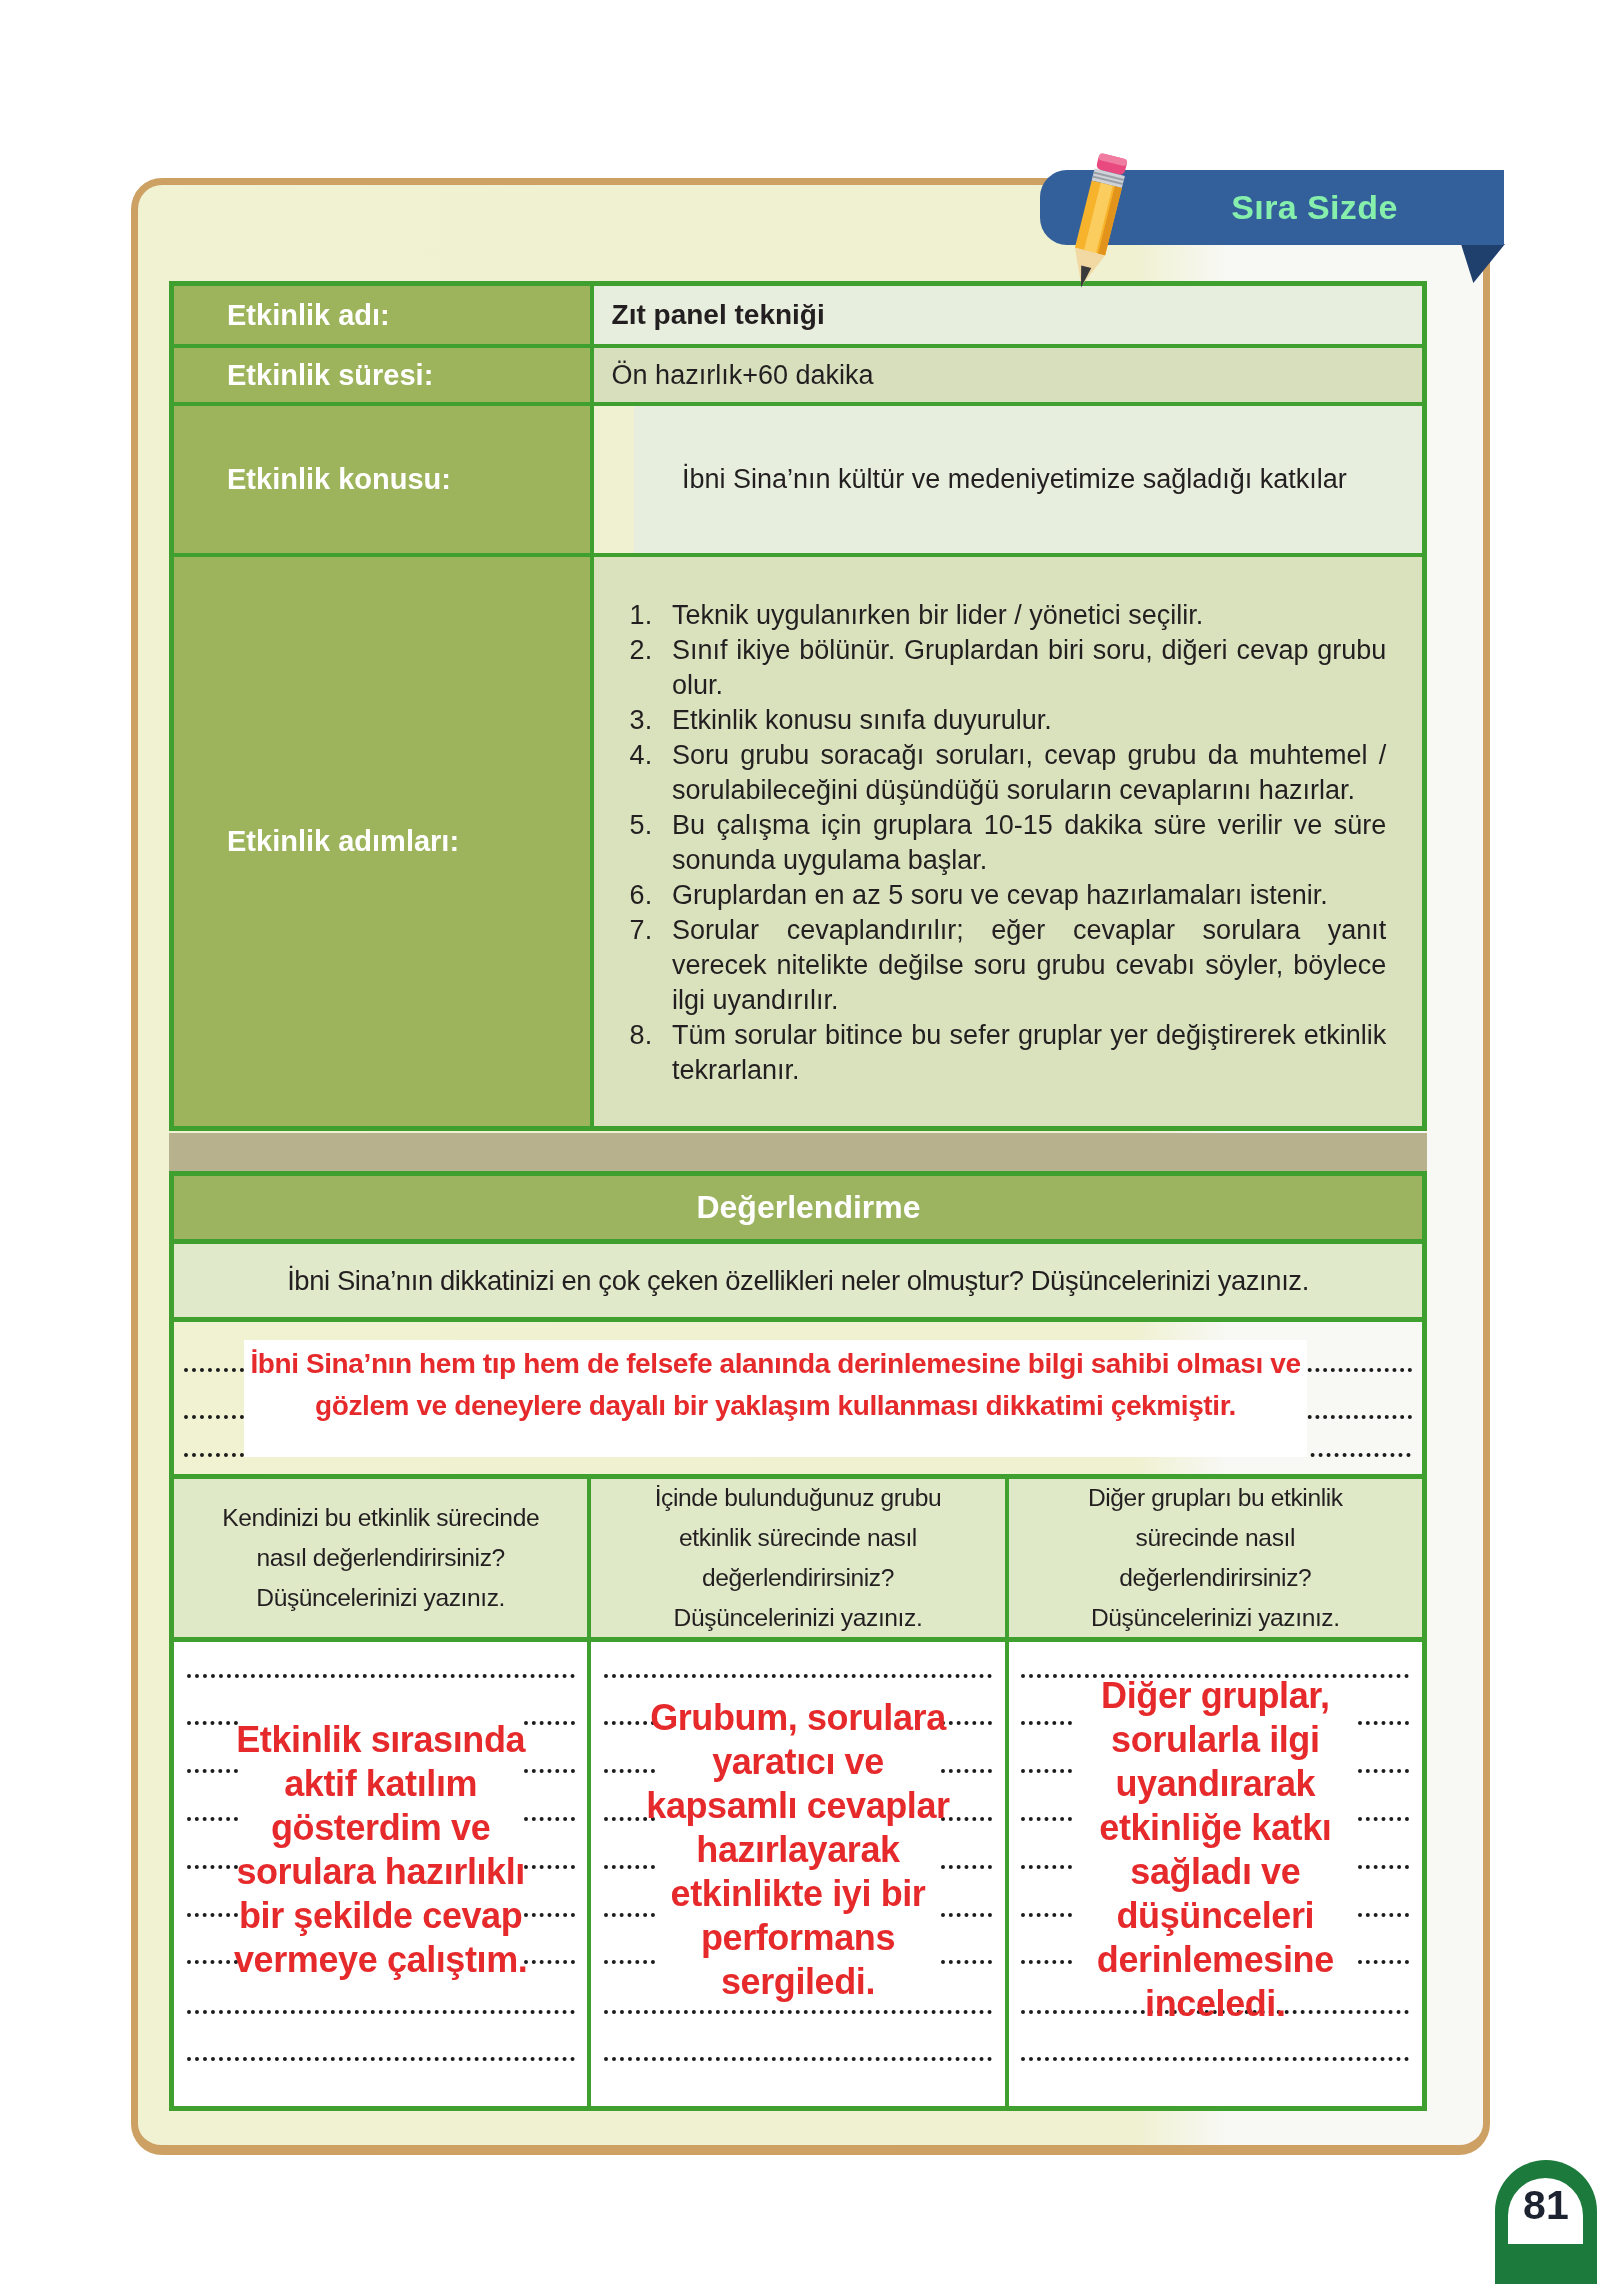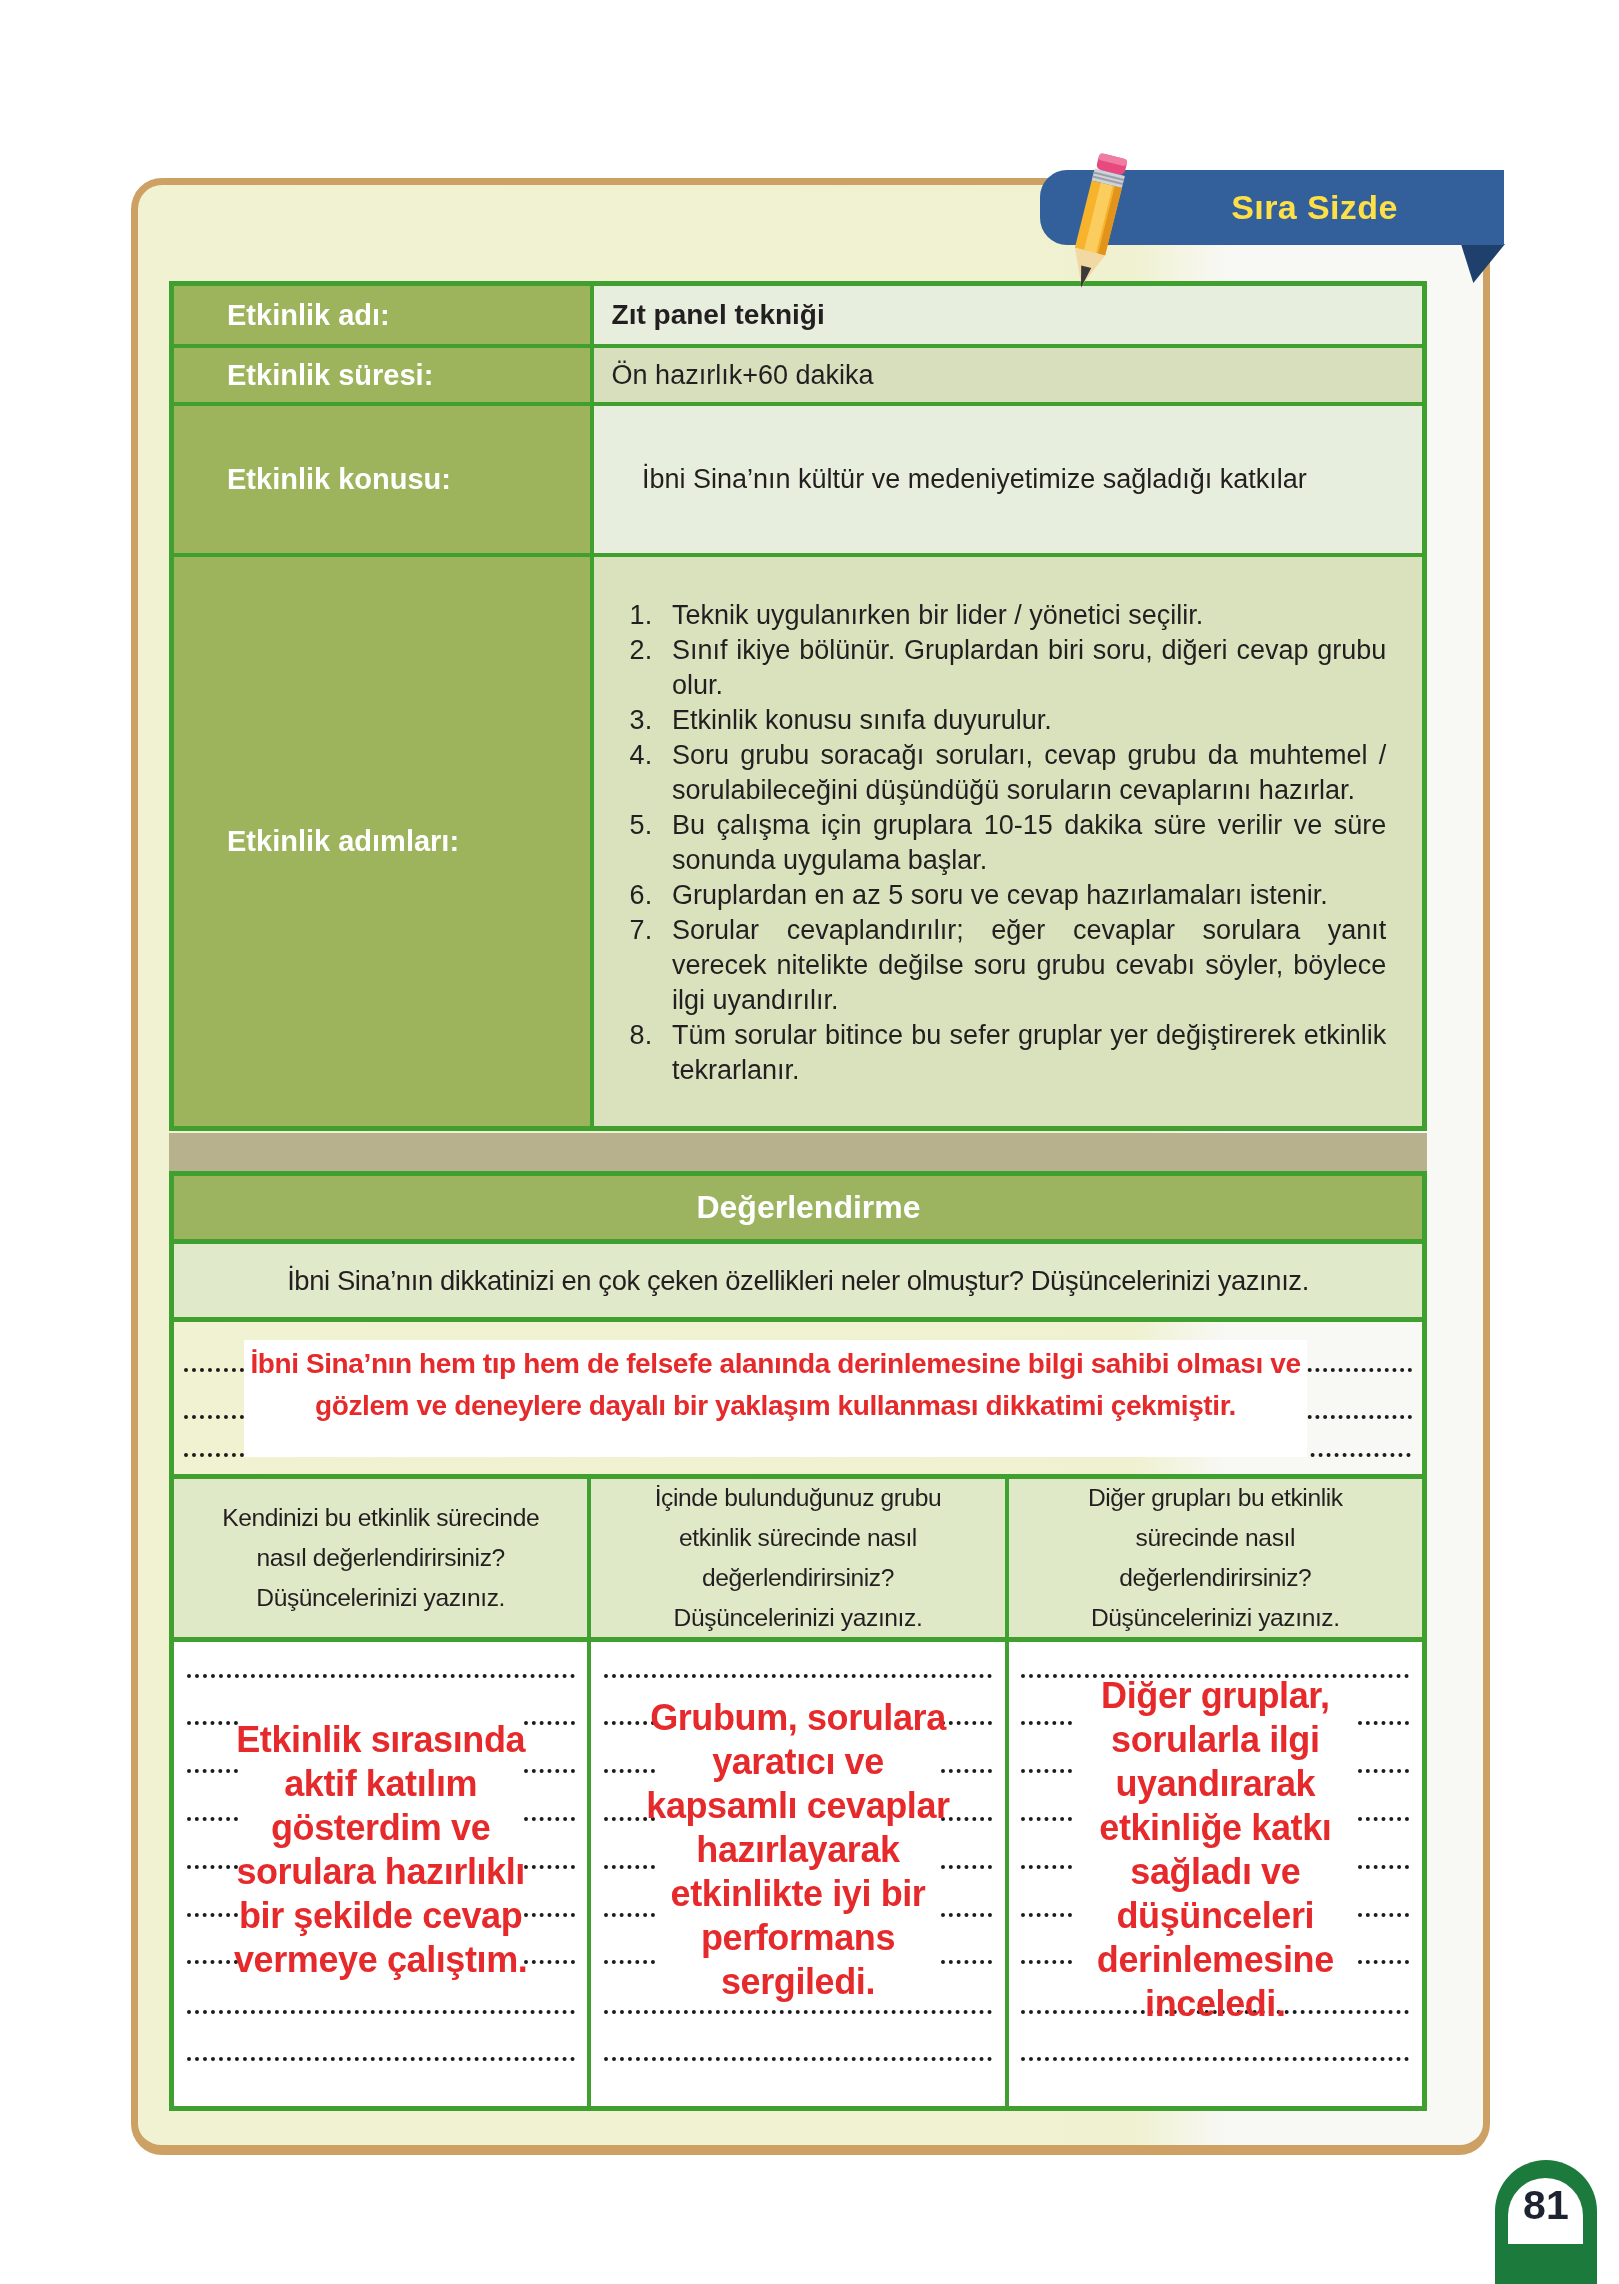--- a/index.html
+++ b/index.html
@@ -15,21 +15,21 @@
     background:linear-gradient(90deg,#f0f2d2 0%,#eff1d0 74%,#f8f8f5 81%,#f8f8f5 100%);
   }
   
   .banner{
     position:absolute;left:1040px;top:170px;width:464px;height:75px;
     background:#33609b;border-radius:27px 0 0 27px;z-index:6;
   }
   .banner-label{
     position:absolute;left:127px;right:42px;top:0;bottom:0;
     display:flex;align-items:center;justify-content:center;
-    color:#fde047;font-weight:bold;font-size:34px;letter-spacing:0.4px;
+    color:#86efac;font-weight:bold;font-size:34px;letter-spacing:0.4px;
   }
   .banner-fold{
     position:absolute;left:1461px;top:244px;width:44px;height:39px;
     background:#1f3f6c;clip-path:polygon(0 0,100% 0,28% 100%);z-index:5;
   }
   .pencil{
     position:absolute;left:1063px;top:153px;width:67px;height:145px;z-index:7;
     transform:rotate(14deg);transform-origin:50% 50%;
   }
   
@@ -43,21 +43,21 @@
     width:420px;flex:0 0 420px;background:#9db45c;box-sizing:border-box;
     border-right:4.9px solid #3fa02f;display:flex;align-items:center;
     padding-left:53px;color:#ffffff;font-weight:bold;font-size:29px;
   }
   .td{flex:1;box-sizing:border-box;display:flex;align-items:center;padding:7px 17.6px;font-size:27px;}
   .row-name .td{background:#e8eedd;font-weight:bold;font-size:28px;}
   .row-name{height:58px;}
   .row-time .td{background:#d7dfbd;}
   .row-time{height:58px;}
   .row-topic .td{background:#e8eedd;padding-left:48px;}
-  .row-topic{height:151px;}
+  .row-topic{height:151px;gap:40px;}
   .row-steps{height:573px;}
   .row-steps .td{background:#d9e1bd;align-items:flex-start;padding:25px 19.7px 7px 14px;}
   ol.steps{margin:16px;padding:0;list-style:none;counter-reset:step;}
   ol.steps li{
     position:relative;padding-left:48px;font-size:27px;line-height:35px;
     text-align:justify;counter-increment:step;
   }
   ol.steps li::before{
     content:counter(step) ".";position:absolute;left:5.6px;top:0;
   }

